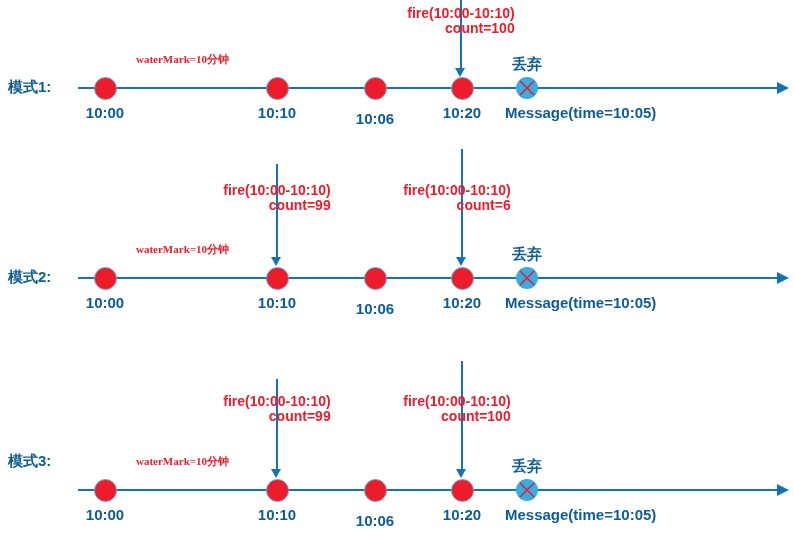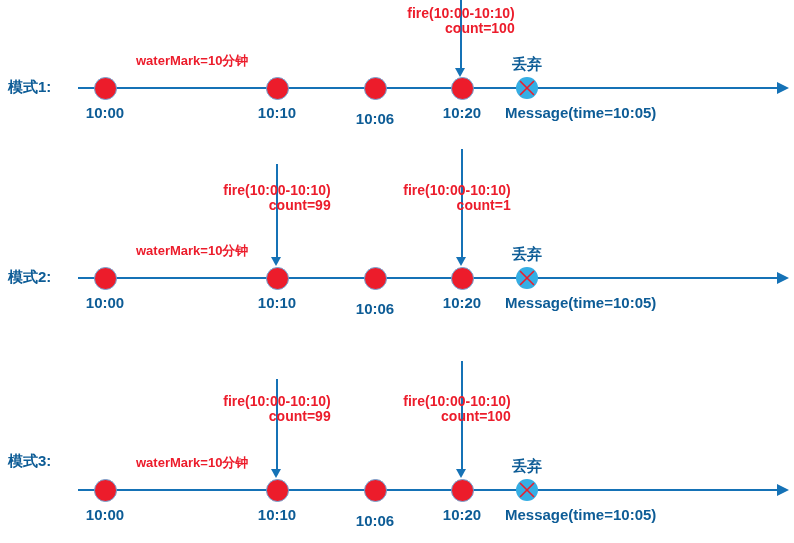--- a/index.html
+++ b/index.html
@@ -14,21 +14,21 @@
   .varrow{position:absolute;width:0;height:0;
     border-top:9px solid #1572B6;border-left:5px solid transparent;border-right:5px solid transparent;}
   .dot{position:absolute;width:21px;height:21px;border-radius:50%;
     background:#EC1C2B;border:1px solid #6FA7D6;box-sizing:content-box;}
   .bluedot{position:absolute;width:22px;height:22px;border-radius:50%;background:#35AEE4;}
   .bluedot svg{display:block;}
   .mode-label{position:absolute;left:8px;color:#0D5C96;font-size:15px;white-space:nowrap;}
   .time-label{position:absolute;transform:translateX(-50%);color:#0D5C96;font-size:15px;white-space:nowrap;}
   .discard-label{position:absolute;transform:translateX(-50%);color:#0D5C96;font-size:15px;white-space:nowrap;}
   .message-label{position:absolute;color:#0D5C96;font-size:15px;white-space:nowrap;}
-  .watermark-label{position:absolute;color:#EC1C2B;font-size:13px;white-space:nowrap;}
+  .watermark-label{position:absolute;color:#EC1C2B;font-size:11px;white-space:nowrap;font-family:Liberation Serif, serif;}
   .fire-label{position:absolute;transform:translateX(-50%);text-align:right;
     color:#EC1C2B;font-size:14px;line-height:15px;white-space:nowrap;}
 </style>
 </head>
 <body>
 
 <div class="canvas">
 
   <div>
     <div class="mode-label" style="top:78px">模式1:</div>
@@ -73,21 +73,21 @@
     <div class="varrow" style="left:271px;top:257px"></div>
     <div class="fire-label" style="left:277px;top:183px">
       <div>fire(10:00-10:10)</div>
       <div>count=99</div>
     </div>
 
     <div class="vline" style="left:461px;top:149px;height:109px"></div>
     <div class="varrow" style="left:456px;top:257px"></div>
     <div class="fire-label" style="left:457px;top:183px">
       <div>fire(10:00-10:10)</div>
-      <div>count=1</div>
+      <div>count=6</div>
     </div>
 
     <div class="watermark-label" style="left:136px;top:242px">waterMark=10分钟</div>
 
     <div class="dot" style="left:94px;top:267px"></div>
     <div class="dot" style="left:266px;top:267px"></div>
     <div class="dot" style="left:364px;top:267px"></div>
     <div class="dot" style="left:451px;top:267px"></div>
 
     <div class="bluedot" style="left:516px;top:267px">

